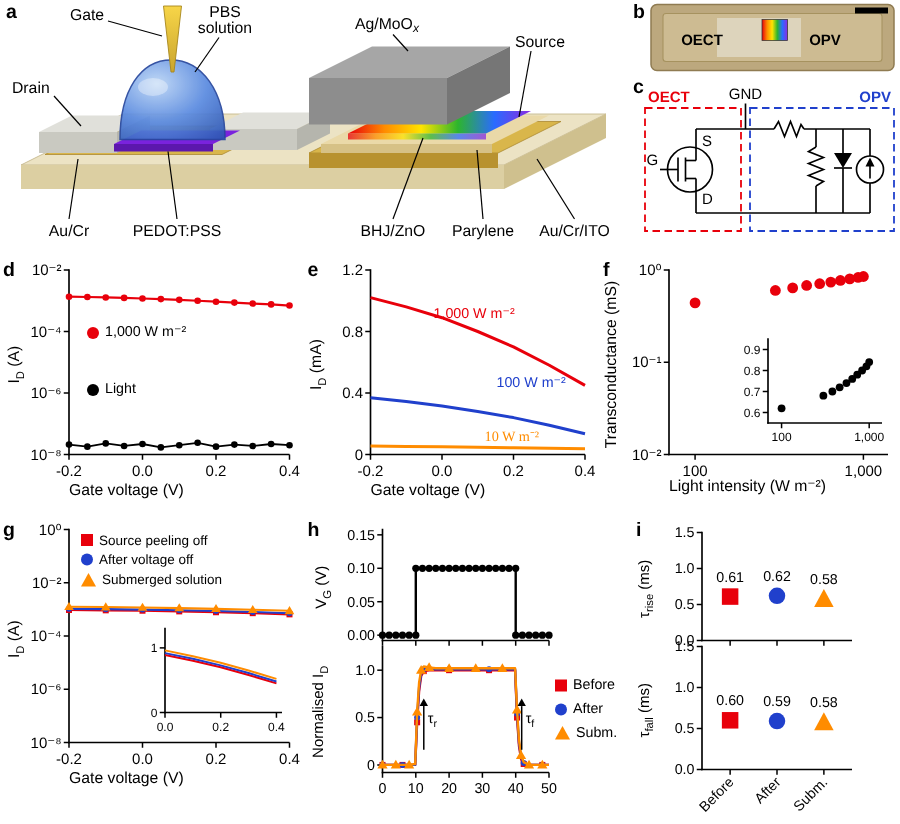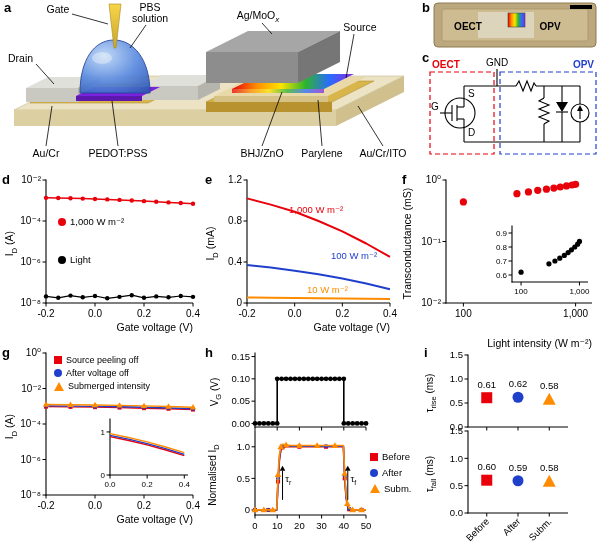--- a/index.html
+++ b/index.html
@@ -8,21 +8,21 @@
   .panel{position:absolute}
   .plab{position:absolute;left:2px;top:0;font-weight:bold;font-size:13px;z-index:6}
   svg{position:absolute;left:0;top:0;overflow:visible}
   svg text{font-family:"Liberation Sans","DejaVu Sans",sans-serif;fill:#000}
   .alab{font-size:10.5px}
   .blab{font-size:10px;font-weight:bold}
   .clab{font-size:10px;font-weight:bold}
   .clab2{font-size:10px}
   .ylab{position:absolute;transform:rotate(-90deg);text-align:center;font-size:10.5px;white-space:nowrap;line-height:14px;z-index:3}
   .ylab sub,.xlab sub{font-size:7.5px}
-  .xlab{position:absolute;text-align:right;font-size:10.5px;z-index:3}
+  .xlab{position:absolute;text-align:left;font-size:10.5px;z-index:3}
   .legend{position:absolute;z-index:4}
   .lgr{display:flex;align-items:center;gap:4px;white-space:nowrap}
   .mk{display:inline-block;width:8px;height:8px;flex:0 0 auto;background:#888}
   .mk.c{border-radius:50%}
   .mk.t{width:0;height:0;background:none;border-left:5px solid transparent;border-right:5px solid transparent;border-bottom:9px solid #888}
   .inl{position:absolute;font-size:9.5px;white-space:nowrap;z-index:3}
   .fs95 .lgr{font-size:9.5px;margin-bottom:5px}
   .fs9 .lgr{font-size:9px;margin-bottom:3px}
 </style>
 </head>
@@ -261,21 +261,21 @@
         <line x1="40.5" y1="8" x2="44" y2="8" stroke="#000" stroke-width="1"></line>
         <text x="39" y="11.4" text-anchor="end" font-size="10">1.2</text>
         <path d="M44.0 26.4L67.8 32.6L91.7 39.8L115.5 49.0L139.3 59.3L163.2 71.5L187.0 84.9" fill="none" stroke="#e8000b" stroke-width="2" stroke-linejoin="round"></path>
         <path d="M44.0 93.1L67.8 95.6L91.7 98.7L115.5 102.3L139.3 106.4L163.2 111.5L187.0 117.2" fill="none" stroke="#2040cc" stroke-width="2" stroke-linejoin="round"></path>
         <path d="M44.0 125.4L67.8 125.7L91.7 125.9L115.5 126.2L139.3 126.5L163.2 126.8L187.0 127.1" fill="none" stroke="#ff8c00" stroke-width="2" stroke-linejoin="round"></path>
       </svg>
     <div class="ylab" style="left:-50px;top:62px;width:120px"><span>I</span><sub>D</sub><span> (mA)</span></div>
     <div class="xlab" style="left:44px;top:149px;width:143px">Gate voltage (V)</div>
     <span class="inl" style="left: 86px; top: 32px; color: rgb(232, 0, 11);">1,000 W m⁻²</span>
     <span class="inl" style="left: 128px; top: 78px; color: rgb(32, 64, 204);">100 W m⁻²</span>
-    <span class="inl" style="left: 104px; top: 112px; color: rgb(255, 140, 0);">10 W m⁻²</span>
+    <span class="inl" style="left: 120px; top: 112px; color: rgb(255, 140, 0); font-family: Liberation Serif, serif;">10 W m⁻²</span>
   </section>
 
   <section class="panel" id="p-f" style="left:400px;top:172px;width:200px;height:173px">
     <span class="plab">f</span>
     <svg id="chart-f" width="200" height="173">
         <line x1="46" y1="7.5" x2="46" y2="131.5" stroke="#000" stroke-width="1.1"></line>
         <line x1="45.5" y1="131" x2="192" y2="131" stroke="#000" stroke-width="1.1"></line>
         <line x1="63.38290910531741" y1="131" x2="63.38290910531741" y2="134.5" stroke="#000" stroke-width="1"></line>
         <text x="63.38290910531741" y="145" text-anchor="middle" font-size="10">100</text>
         <line x1="175.60168998399257" y1="131" x2="175.60168998399257" y2="134.5" stroke="#000" stroke-width="1"></line>
@@ -318,21 +318,21 @@
         <circle cx="68.91684472139943" cy="41.000000000000014" r="2.6" fill="#000000"></circle>
         <circle cx="73.76380588750519" cy="38.2" r="2.6" fill="#000000"></circle>
         <circle cx="78.29711350794389" cy="35.400000000000006" r="2.6" fill="#000000"></circle>
         <circle cx="82.14184701745847" cy="32.599999999999994" r="2.6" fill="#000000"></circle>
         <circle cx="85.47986332826831" cy="29.799999999999997" r="2.6" fill="#000000"></circle>
         <circle cx="88.73681948266074" cy="26.999999999999993" r="2.6" fill="#000000"></circle>
         <circle cx="91.62281679404573" cy="24.200000000000003" r="2.6" fill="#000000"></circle>
         <circle cx="93.4638934163249" cy="21.4" r="2.6" fill="#000000"></circle>
       </svg>
     <div class="ylab" style="left:-55px;top:62px;width:130px"><span>Transconductance (mS)</span><sub></sub><span></span></div>
-    <div class="xlab" style="left:46px;top:165px;width:146px">Light intensity (W m⁻²)</div>
+    <div class="xlab" style="left:46px;top:146px;width:146px">Light intensity (W m⁻²)</div>
   </section>
 
   <section class="panel" id="p-g" style="left:0;top:345px;width:203px;height:204px">
     <span class="plab">g</span>
     <svg id="chart-g" width="203" height="204">
         <line x1="46" y1="7.5" x2="46" y2="150.5" stroke="#000" stroke-width="1.1"></line>
         <line x1="45.5" y1="150" x2="193" y2="150" stroke="#000" stroke-width="1.1"></line>
         <line x1="46" y1="150" x2="46" y2="153.5" stroke="#000" stroke-width="1"></line>
         <text x="46" y="164" text-anchor="middle" font-size="10">-0.2</text>
         <line x1="95" y1="150" x2="95" y2="153.5" stroke="#000" stroke-width="1"></line>
@@ -400,21 +400,21 @@
       <div class="lgr">
           <span class="mk sq" style="background: rgb(232, 0, 11);"></span>
           <span>Source peeling off</span>
         </div>
       <div class="lgr">
           <span class="mk c" style="background: rgb(32, 64, 204);"></span>
           <span>After voltage off</span>
         </div>
       <div class="lgr">
           <span class="mk t" style="border-bottom-color: rgb(255, 140, 0);"></span>
-          <span>Submerged intensity</span>
+          <span>Submerged solution</span>
         </div>
     </div>
   </section>
 
   <section class="panel" id="p-h" style="left:203px;top:345px;width:219px;height:204px">
     <span class="plab">h</span>
     <svg id="chart-h-top" width="219" height="84" style="top:0">
         <line x1="52" y1="7.5" x2="52" y2="82.5" stroke="#000" stroke-width="1.1"></line>
         <line x1="51.5" y1="82" x2="163" y2="82" stroke="#000" stroke-width="1.1"></line>
         <line x1="52" y1="82" x2="52" y2="85.5" stroke="#000" stroke-width="1"></line>

